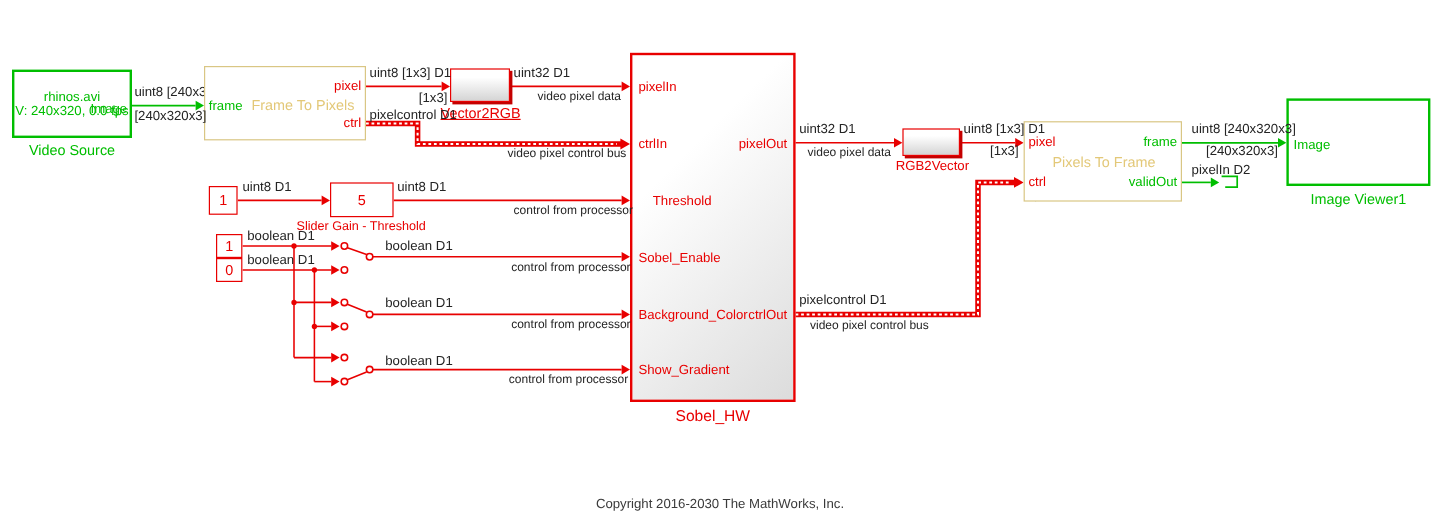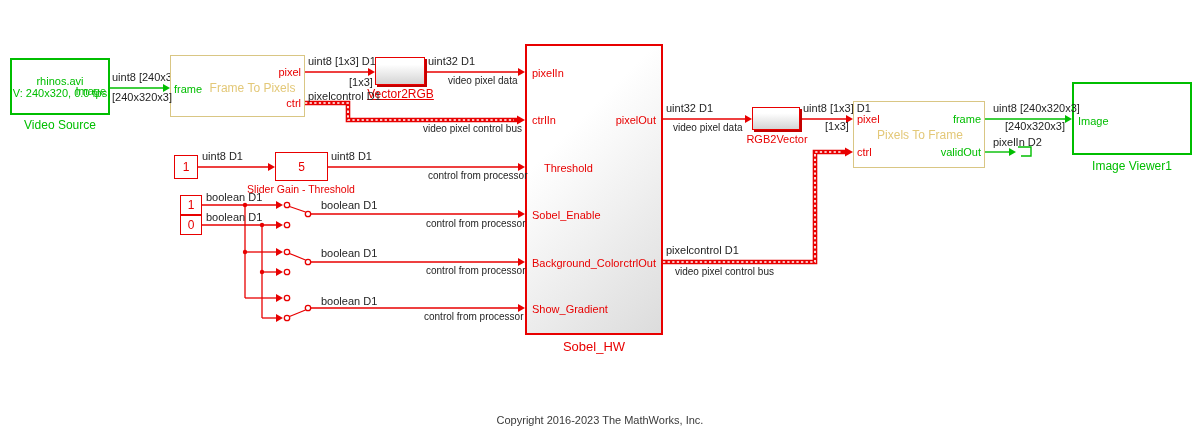--- a/index.html
+++ b/index.html
@@ -215,15 +215,15 @@
 <div class="lbl" style="left:666px;top:245px;">pixelcontrol D1</div>
 <div class="lbl-sm" style="left:675px;top:267px;">video pixel control bus</div>
 
 <div class="lbl" style="left:803px;top:103px;">uint8 [1x3] D1</div>
 <div class="lbl" style="left:825px;top:121px;">[1x3]</div>
 
 <div class="lbl" style="left:993px;top:103px;">uint8 [240x320x3]</div>
 <div class="lbl" style="left:1005px;top:121px;">[240x320x3]</div>
 <div class="lbl" style="left:993px;top:137px;">pixelIn D2</div>
 
-<div id="copyright">Copyright 2016-2023 The MathWorks, Inc.</div>
+<div id="copyright">Copyright 2016-2030 The MathWorks, Inc.</div>
 
 </div>
 
 </body></html>

